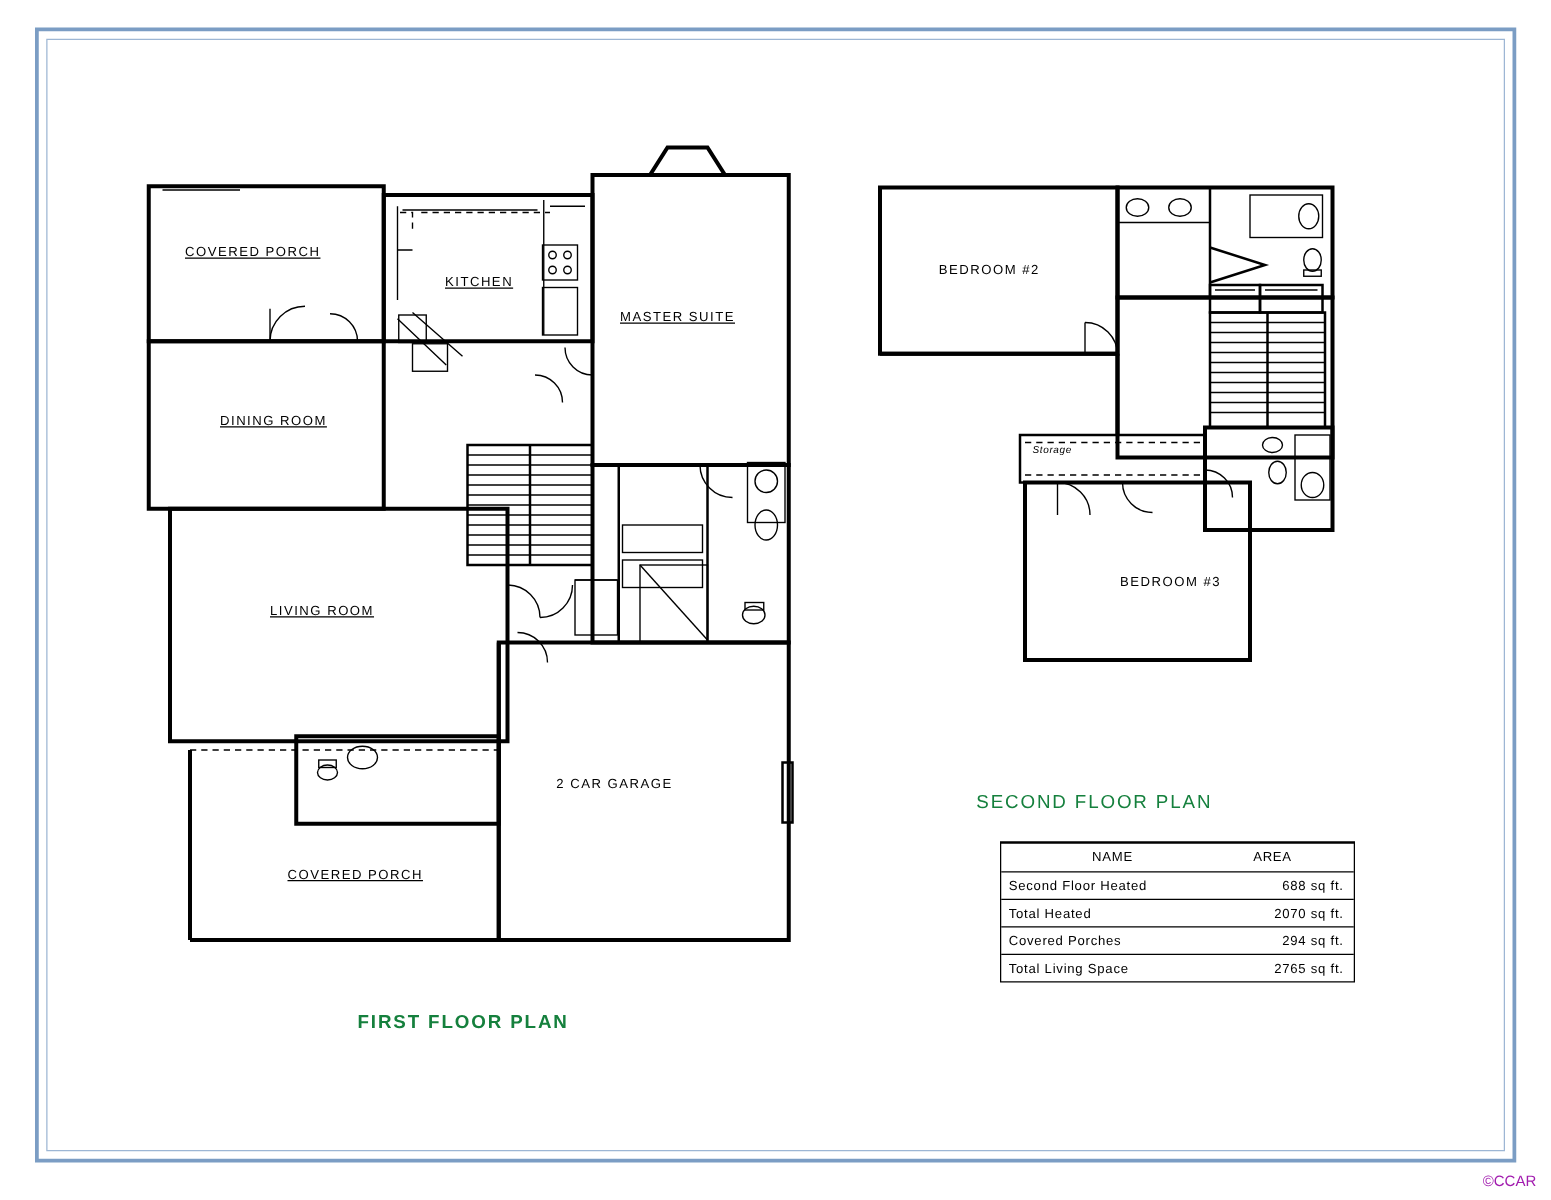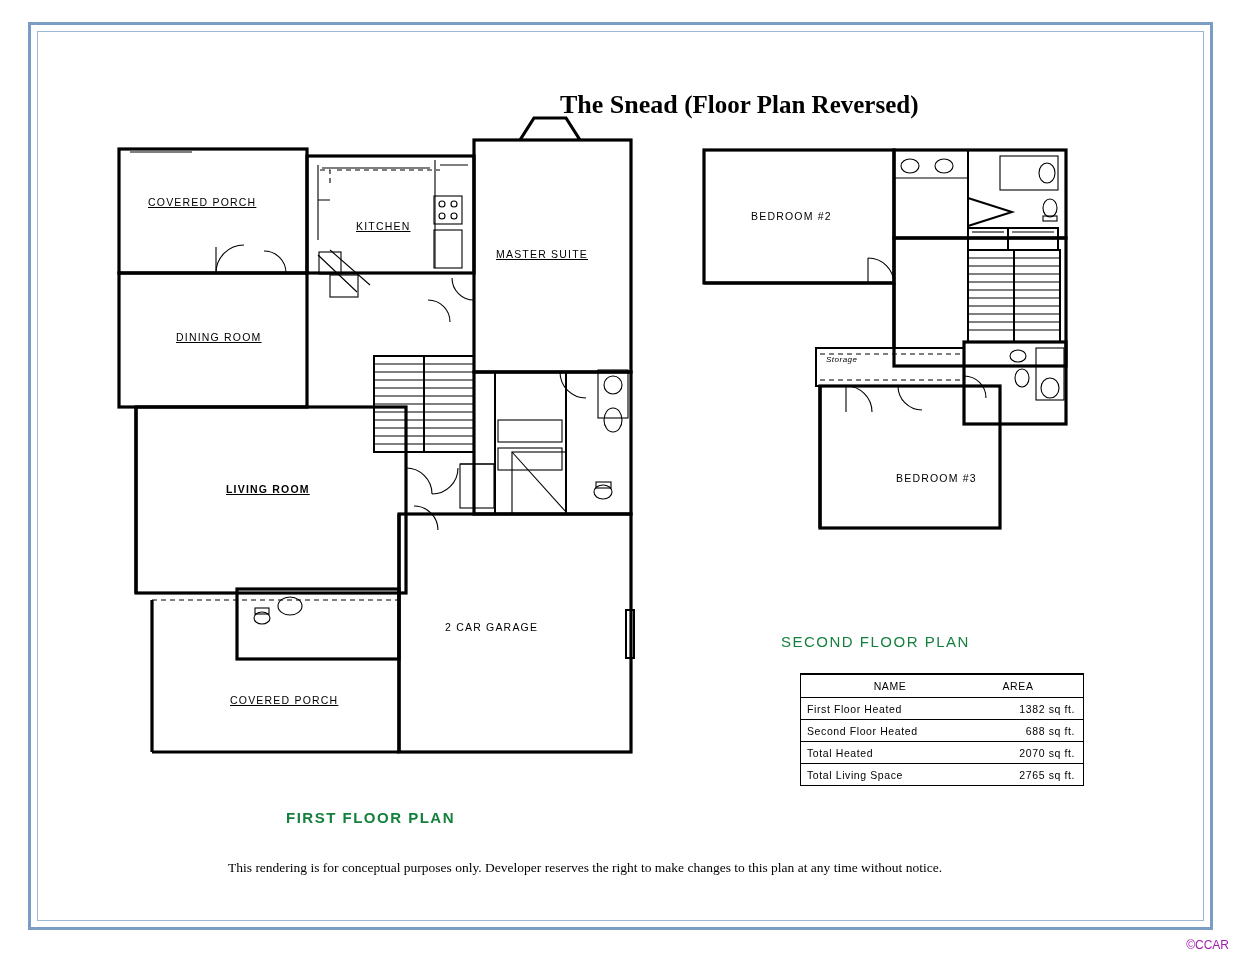--- a/index.html
+++ b/index.html
@@ -84,24 +84,20 @@
 </style>
 </head>
 <body>
 
 <div id="frame">
   <div id="frame-inner"></div>
 </div>
 
 <div id="canvas">
 
-  <div class="title">
-    <span>The Snead</span>
-    <span class="sub">(Floor Plan Reversed)</span>
-  </div>
 
   <svg width="1241" height="960">
 
     <g>
 
       <rect class="w w3" x="119" y="149" width="188" height="124"></rect>
 
       <line class="w w1" x1="130" y1="152" x2="192" y2="152"></line>
 
       <rect class="w w3" x="119" y="273" width="188" height="134"></rect>
@@ -250,50 +246,49 @@
       <line class="w w1" x1="846" y1="386" x2="846" y2="412"></line>
       <path class="w w1" d="M898 386 A24 24 0 0 0 922 410"></path>
       <path class="w w1" d="M964 376 A22 22 0 0 1 986 398"></path>
     </g>
   </svg>
 
   <div class="room-label u" style="left:148px;top:196px;">COVERED PORCH</div>
   <div class="room-label u" style="left:356px;top:220px;">KITCHEN</div>
   <div class="room-label u" style="left:496px;top:248px;">MASTER SUITE</div>
   <div class="room-label u" style="left:176px;top:331px;">DINING ROOM</div>
-  <div class="room-label u" style="left:226px;top:483px;font-weight:bold;">LIVING ROOM</div>
+  <div class="room-label u" style="left:216px;top:483px;">LIVING ROOM</div>
   <div class="room-label" style="left:445px;top:621px;">2 CAR GARAGE</div>
   <div class="room-label u" style="left:230px;top:694px;">COVERED PORCH</div>
 
   <div class="room-label" style="left:751px;top:210px;">BEDROOM #2</div>
-  <div class="room-label" style="left:854px;top:472px;padding-left:42px;">BEDROOM #3</div>
+  <div class="room-label" style="left:854px;top:460px;padding-left:42px;">BEDROOM #3</div>
   <div class="room-label" style="left:826px;top:355px;font-size:8px;letter-spacing:.5px;font-style:italic;">Storage</div>
 
   <div class="plan-label" id="first-floor-label">FIRST FLOOR PLAN</div>
   <div class="plan-label" id="second-floor-label">SECOND FLOOR PLAN</div>
 
   <div id="area-table">
     <div class="row hdr">
       <div class="c1">NAME</div>
       <div class="c2">AREA</div>
     </div>
     <div class="row">
-      <div class="c1">First Floor Heated</div>
-      <div class="c2">1382 sq ft.</div>
-    </div>
-    <div class="row">
       <div class="c1">Second Floor Heated</div>
       <div class="c2">688 sq ft.</div>
     </div>
     <div class="row">
       <div class="c1">Total Heated</div>
       <div class="c2">2070 sq ft.</div>
     </div>
     <div class="row">
+      <div class="c1">Covered Porches</div>
+      <div class="c2">294 sq ft.</div>
+    </div>
+    <div class="row">
       <div class="c1">Total Living Space</div>
       <div class="c2">2765 sq ft.</div>
     </div>
   </div>
 
-  <div id="disclaimer">This rendering is for conceptual purposes only.  Developer reserves the right to make changes to this plan at any time without notice.</div>
   <div id="copyright">©CCAR</div>
 
 </div>
 
 </body></html>

